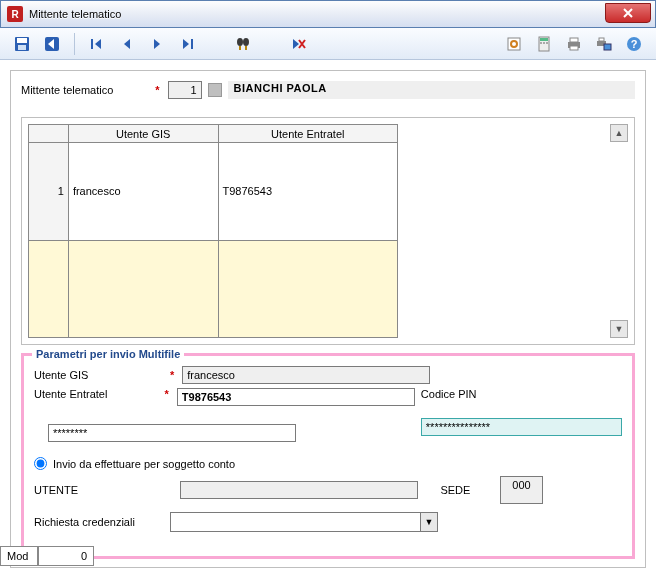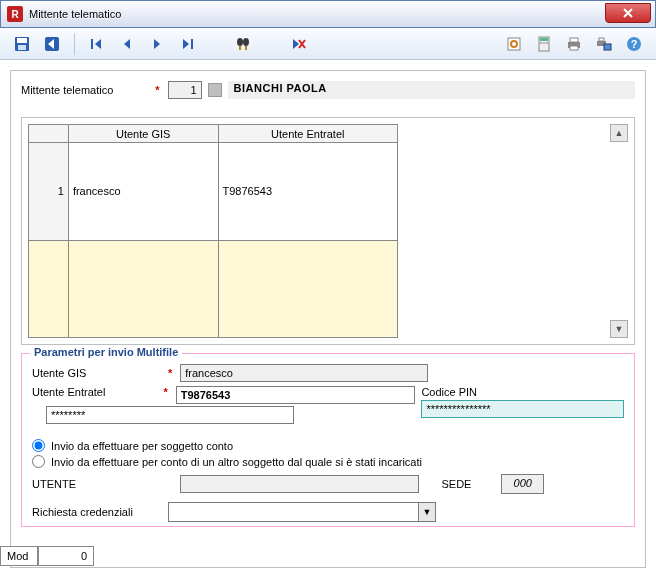--- a/index.html
+++ b/index.html
@@ -36,34 +36,34 @@
 .datatable { border-collapse: collapse; width: 370px; }
 .datatable th, .datatable td { border: 1px solid #888; font-size: 11px; padding: 2px 4px; text-align: left; height: 18px; }
 .datatable th { background: #f4f4f4; text-align: center; font-weight: normal; }
 .datatable td.rownum { text-align: right; width: 40px; background: #f4f4f4; }
 .datatable tr.alt td { background: #fff9d6; }
 .scrollcol { margin-left: auto; width: 18px; display: flex; flex-direction: column; }
 .scrollbtn { width: 18px; height: 18px; background: #e8e8e8; border: 1px solid #aaa; display: flex; align-items: center; justify-content: center; font-size: 9px; color: #555; cursor: pointer; }
 .scrollspace { flex: 1; }
 
 
-.fs { border: 1px solid #f9a8d4; margin-top: 8px; padding: 6px 10px 4px; position: relative; }
+.fs { border: 3px solid #f9a8d4; margin-top: 8px; padding: 6px 10px 24px; position: relative; }
 .fs-legend { position: absolute; top: -8px; left: 8px; background: #fff; padding: 0 4px; color: #234a8c; font-weight: bold; font-size: 11px; }
 .frow { display: flex; align-items: center; margin: 4px 0; gap: 6px; }
 .frow .flabel { width: 130px; }
 .input { border: 1px solid #7a7a7a; height: 18px; padding: 1px 4px; font-size: 11px; font-family: inherit; }
 .input.ro { background: #efefef; }
 .input.pin { background: #dff3f3; border: 1px solid #3aa8a8; }
-.pincol { margin-left: auto; display: flex; flex-direction: column; gap: 2px; width: 210px; }
+.pincol { margin-left: auto; display: flex; flex-direction: column; gap: 18px; width: 210px; }
 .radio-row { display: flex; align-items: center; gap: 6px; margin: 3px 0; }
 .radio-row input { margin: 0; }
 .urow { display: flex; align-items: center; gap: 22px; margin-top: 6px; }
 .urow .input { width: 248px; }
 .sedelbl { margin-left: auto; margin-right: 8px; }
-.sedebox { width: 44px; height: 20px; border: 1px solid #7a7a7a; background: #efefef; text-align: center; line-height: 16px; font-style: italic; }
+.sedebox { width: 44px; height: 28px; border: 1px solid #7a7a7a; background: #efefef; text-align: center; line-height: 16px; }
 .combo-row { display: flex; align-items: center; gap: 6px; margin-top: 8px; }
 .combo { display: flex; width: 268px; }
 .combo .cbinput { flex: 1; border: 1px solid #7a7a7a; border-right: none; height: 20px; background: #fff; }
 .combo .cbbtn { width: 18px; height: 20px; border: 1px solid #7a7a7a; background: #e8e8e8; display: flex; align-items: center; justify-content: center; font-size: 9px; cursor: pointer; }
 
 
 .statusbar { position: absolute; left: 0; right: 0; bottom: 0; height: 33px; display: flex; gap: 0; }
 .statcell { border: 1px solid #888; background: #fff; height: 20px; display: flex; align-items: center; padding: 0 6px; font-size: 11px; }
 .statcell.mod { width: 38px; }
 .statcell.msg { flex: 1; font-weight: bold; }
@@ -235,24 +235,20 @@
     <div class="frow" style="margin-top:-16px">
       <span style="width:8px"></span>
       <input class="input" type="text" style="width: 248px;" value="********">
     </div>
 
     <div style="height:8px"></div>
     <div class="radio-row">
       <input type="radio" name="inviotype" checked="" style="">
       <span>Invio da effettuare per soggetto conto</span>
     </div>
-    <div class="radio-row">
-      <input type="radio" name="inviotype" style="">
-      <span>Invio da effettuare per conto di un altro soggetto dal quale si è stati incaricati</span>
-    </div>
 
     <div class="urow">
       <span class="flabel" style="width:130px">UTENTE</span>
       <input class="input ro" readonly="" style="">
       <span class="sedelbl">SEDE</span>
       <div class="sedebox">000</div>
       <span style="width:60px"></span>
     </div>
 
     <div class="combo-row">

